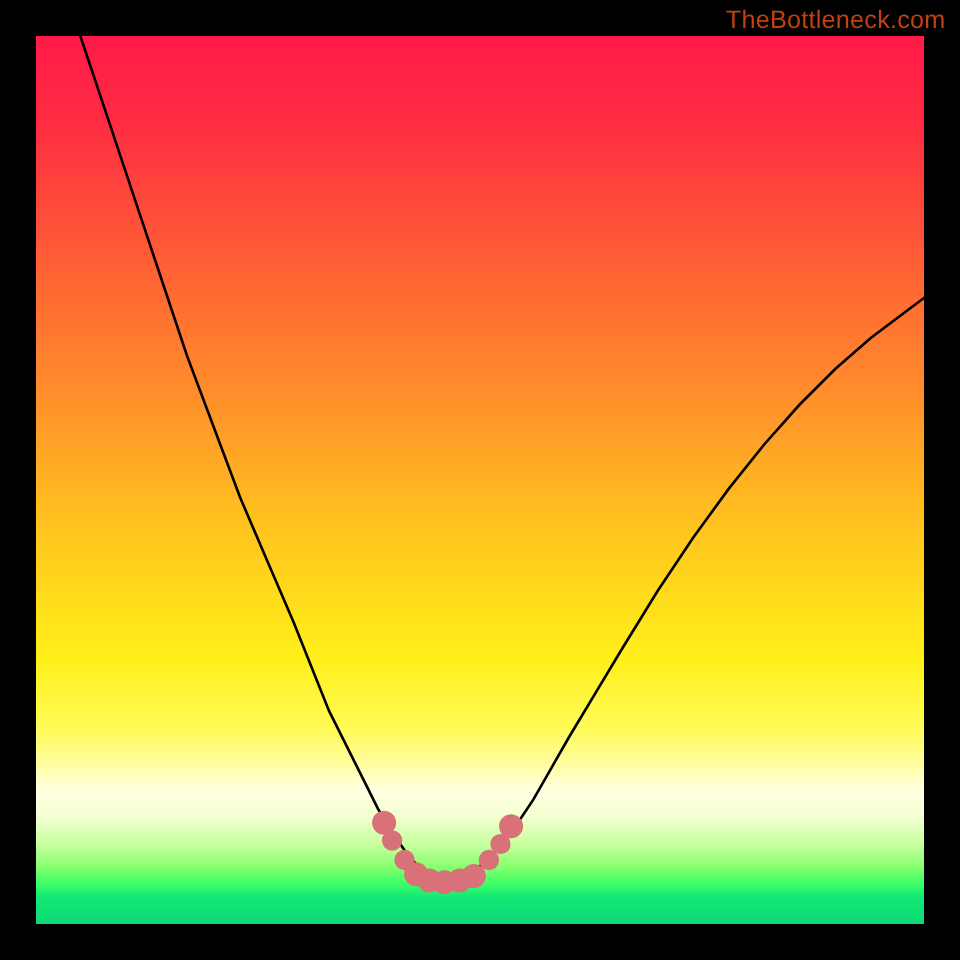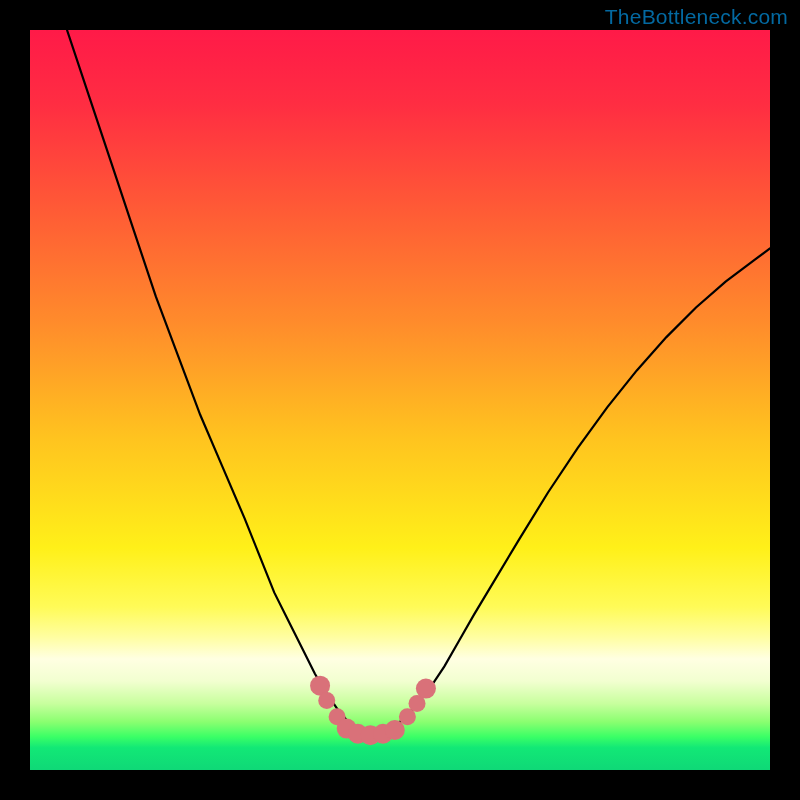--- a/index.html
+++ b/index.html
@@ -32,21 +32,21 @@
     inset: 0;
   }
   svg.curves {
     position: absolute;
     inset: 0;
   }
   .watermark {
     position: absolute;
     top: 5px;
     right: 12px;
-    color: #0369a1;
+    color: #c2410c;
     font-size: 21px;
     letter-spacing: 0.2px;
     font-weight: 400;
   }
 </style>
 </head>
 <body>
 
 <div class="frame">
 

